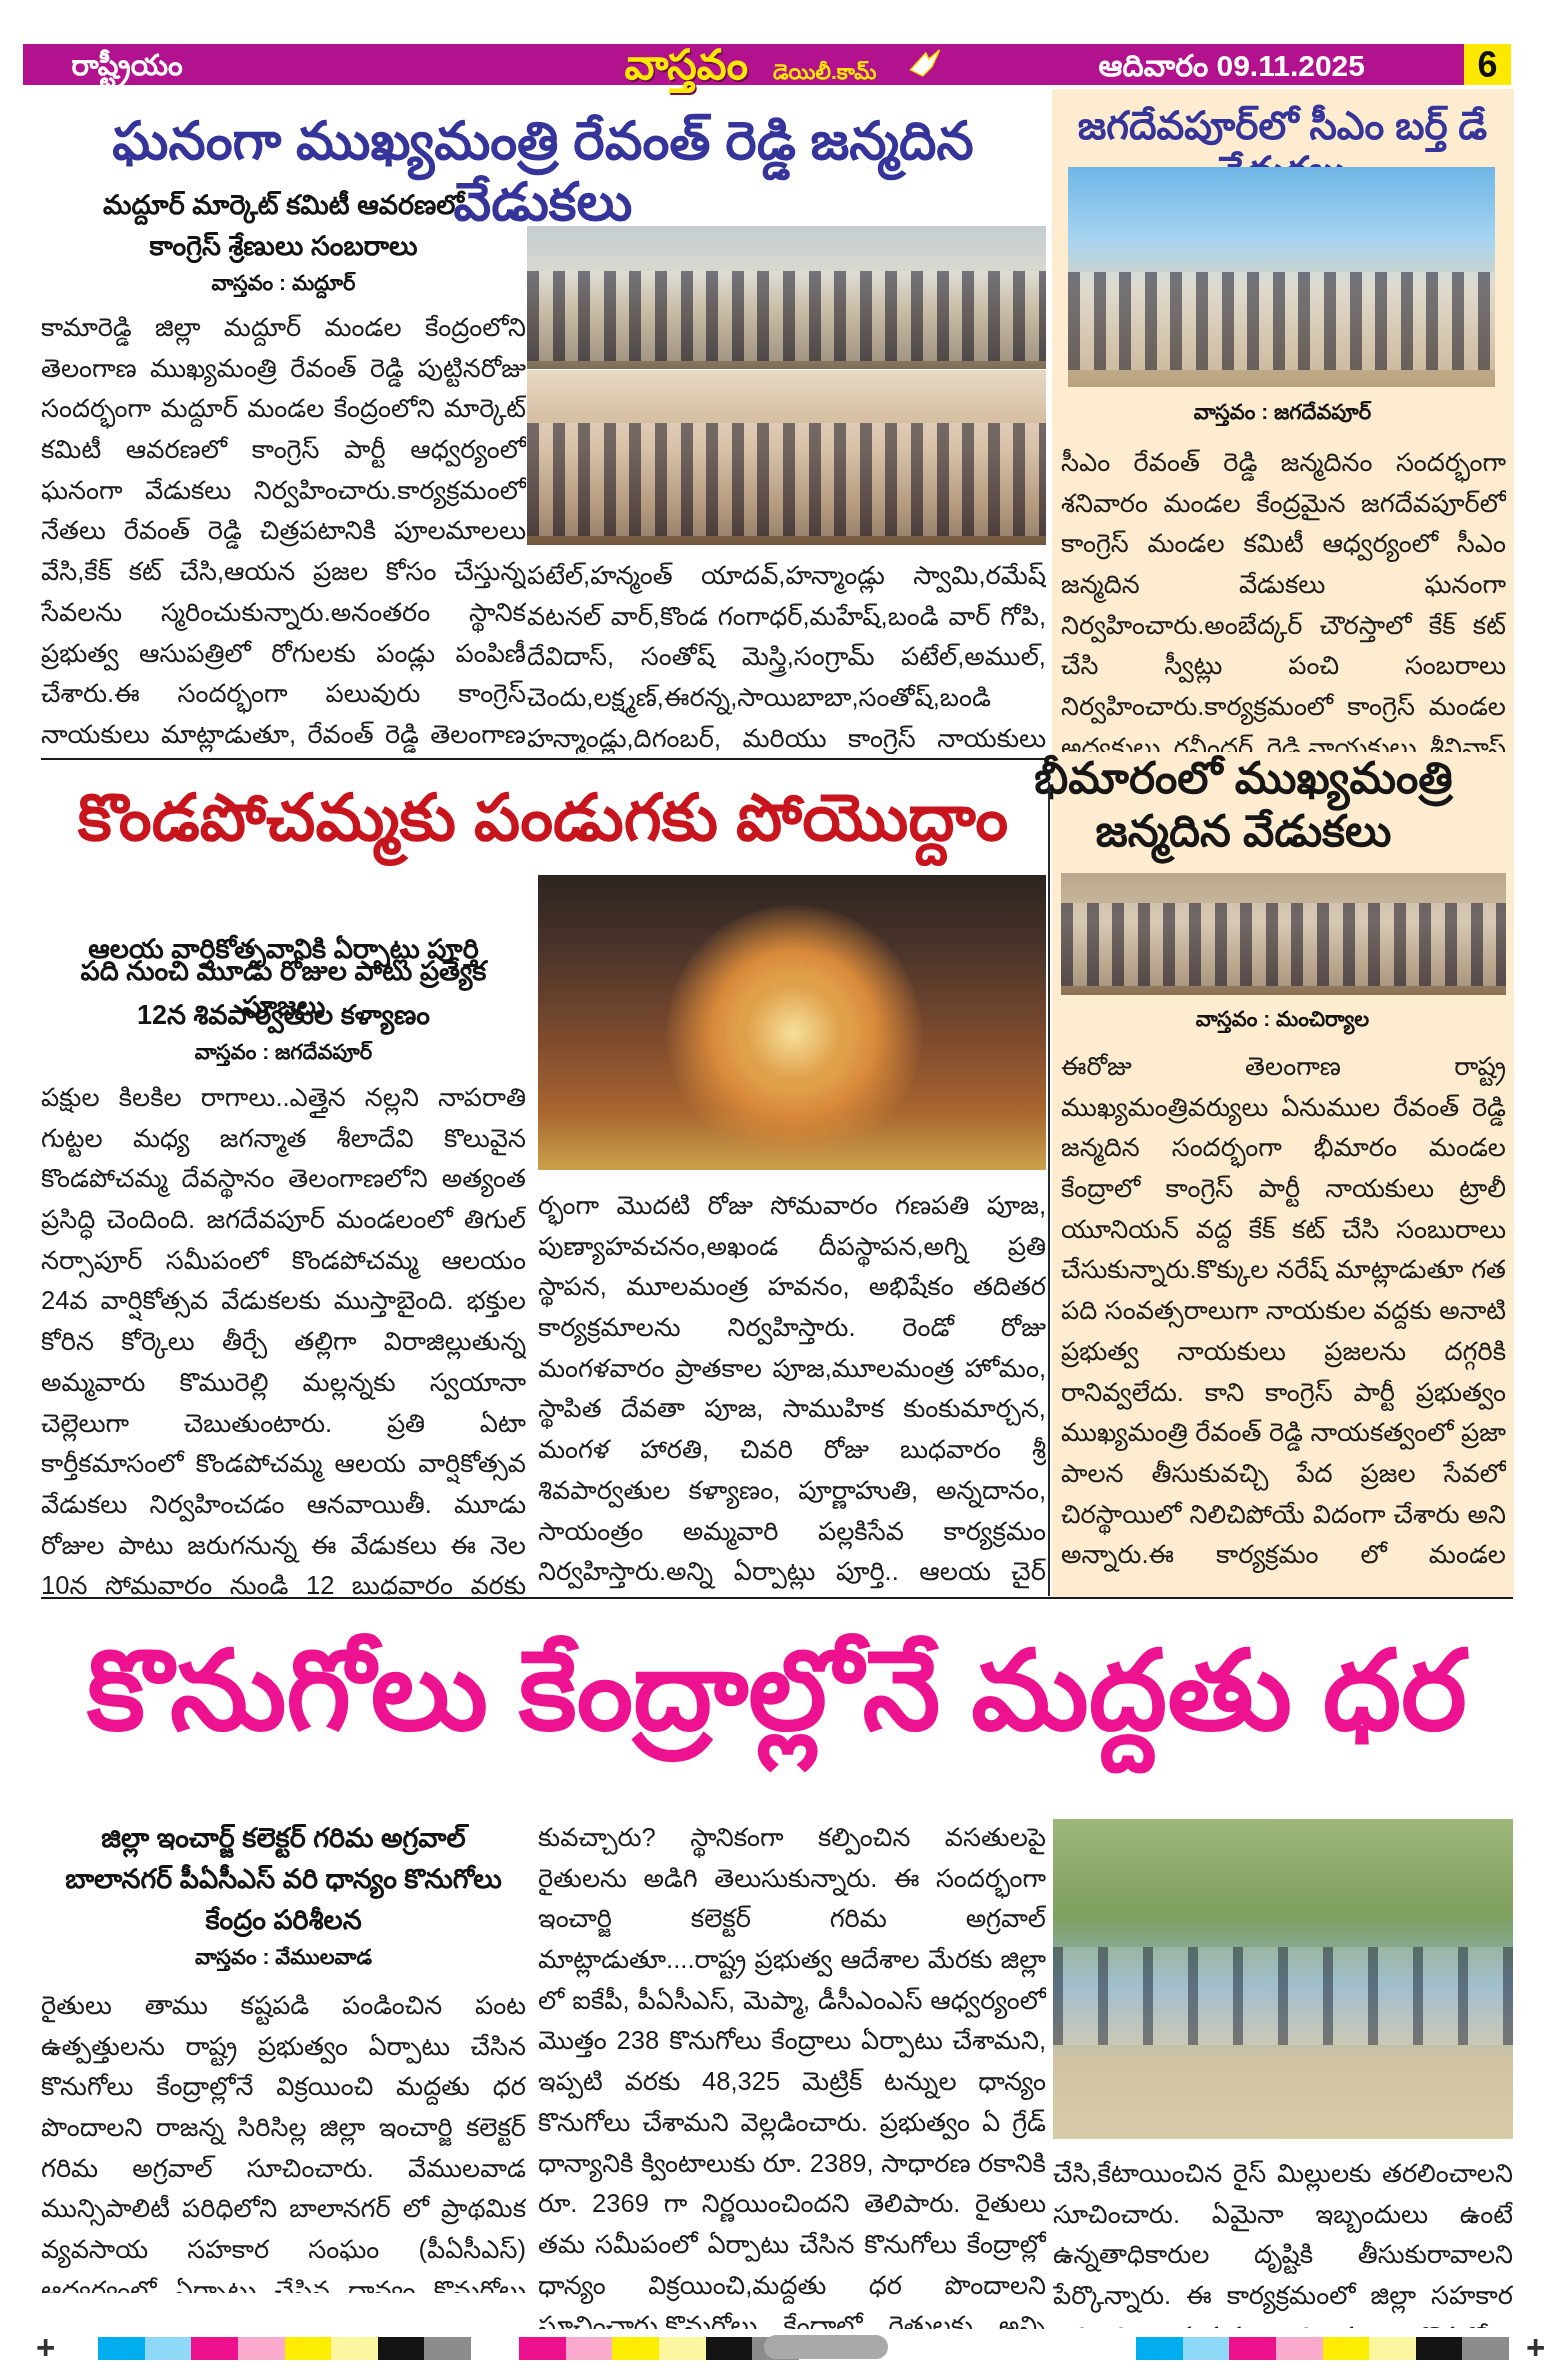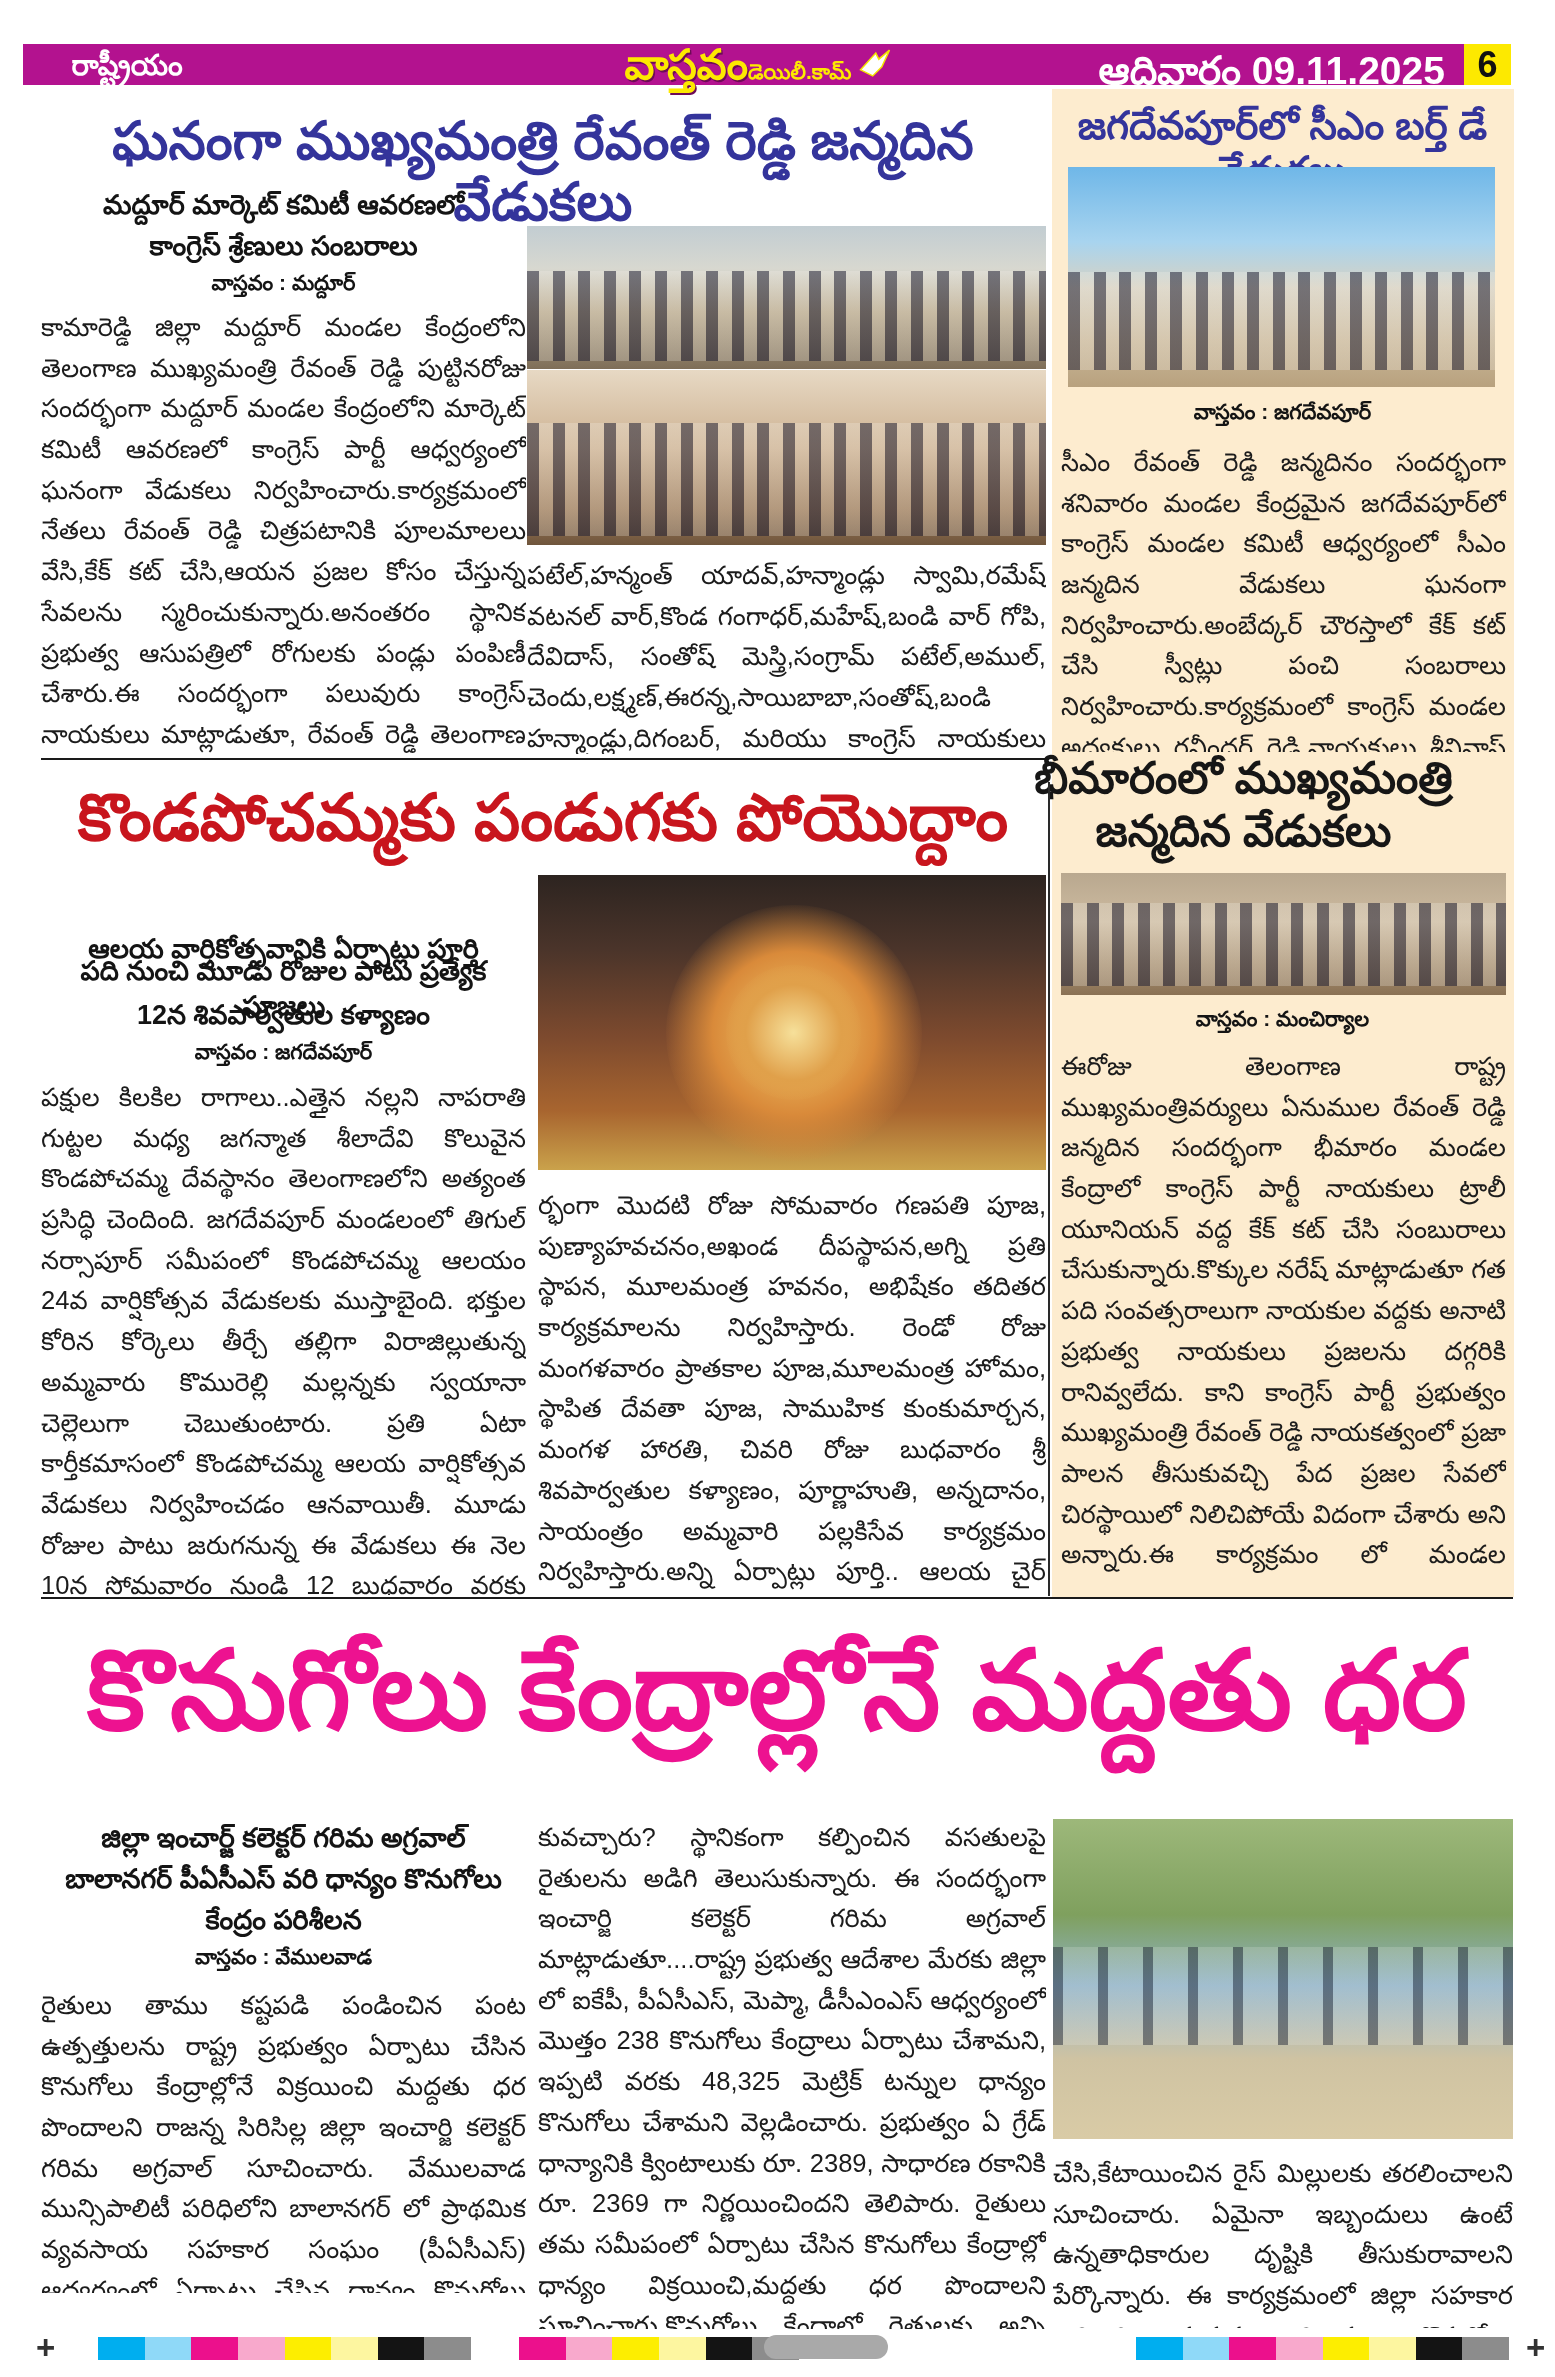--- a/index.html
+++ b/index.html
@@ -2,24 +2,24 @@
 <html style="font-size:12px"><head>
 <meta charset="utf-8">
 <style>
   html,body{margin:0;padding:0;background:#e9e9e9;}
   #page{position:relative;width:1555px;height:2377px;background:#ffffff;
         font-family:"Liberation Sans", sans-serif;overflow:hidden;}
   .abs{position:absolute;}
   
   .masthead{background:#b3128f;display:flex;align-items:center;}
   .mast-section{color:#fff;font-size:29px;font-weight:bold;}
-  .mast-center{display:flex;align-items:baseline;gap:0;}
+  .mast-center{display:flex;align-items:baseline;gap:25px;}
   .paper-name{color:#fde900;font-size:42px;font-weight:bold;text-shadow:1.5px 1.5px 0 #6d0b57;}
   .paper-suffix{color:#fde900;font-size:21px;font-weight:bold;}
-  .mast-date{color:#fff;font-size:39px;font-weight:bold;}
+  .mast-date{color:#fff;font-size:30px;font-weight:bold;}
   .page-num-box{background:#fde900;color:#111;font-size:36px;font-weight:bold;
                 display:flex;align-items:center;justify-content:center;}
   
   .headline-blue{color:#34349b;font-weight:bold;text-align:center;line-height:1.15;}
   .headline-red{color:#c8151d;font-weight:bold;text-align:center;line-height:1.1;}
   .headline-pink{color:#ed1290;font-weight:bold;text-align:center;line-height:1.05;}
   .headline-black{color:#161616;font-weight:bold;text-align:center;line-height:1.2;}
   .subhead{font-size:27px;font-weight:bold;color:#141414;text-align:center;line-height:1.3;}
   .dateline{font-size:21px;font-weight:bold;color:#141414;text-align:center;}
   .body-text{font-size:25.6px;line-height:1.59;color:#1c1c1c;text-align:justify;overflow:hidden;}

